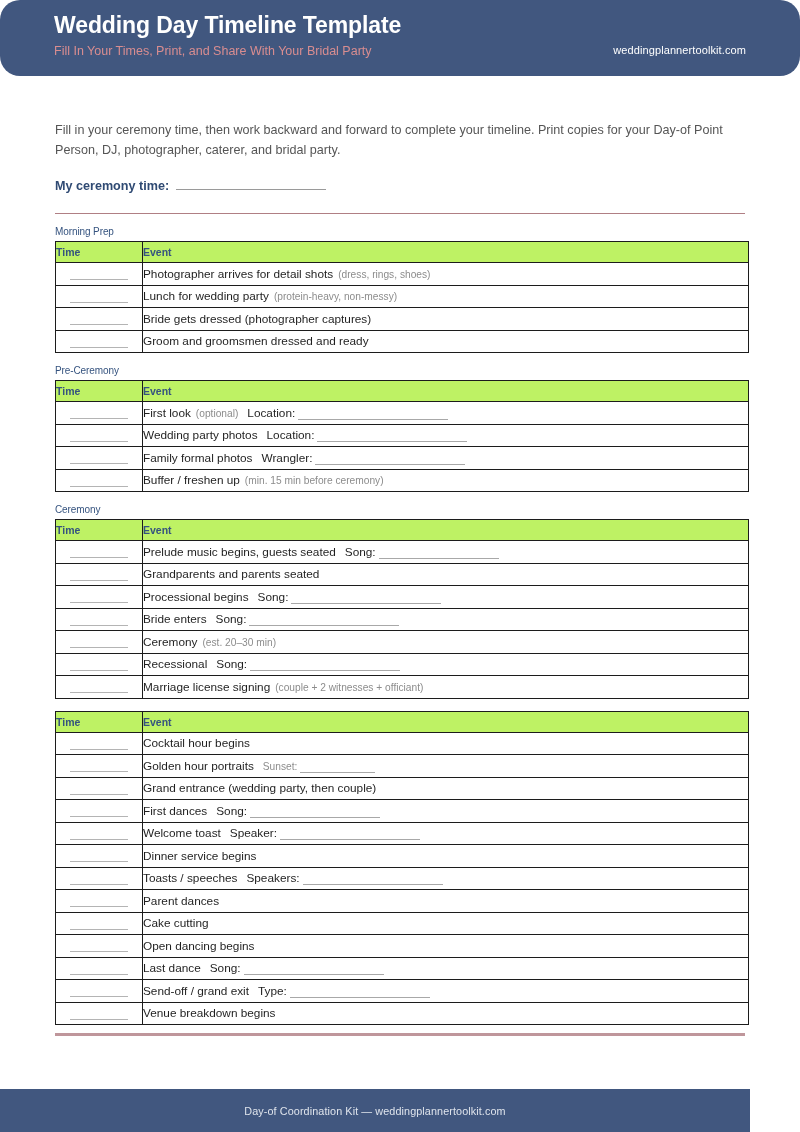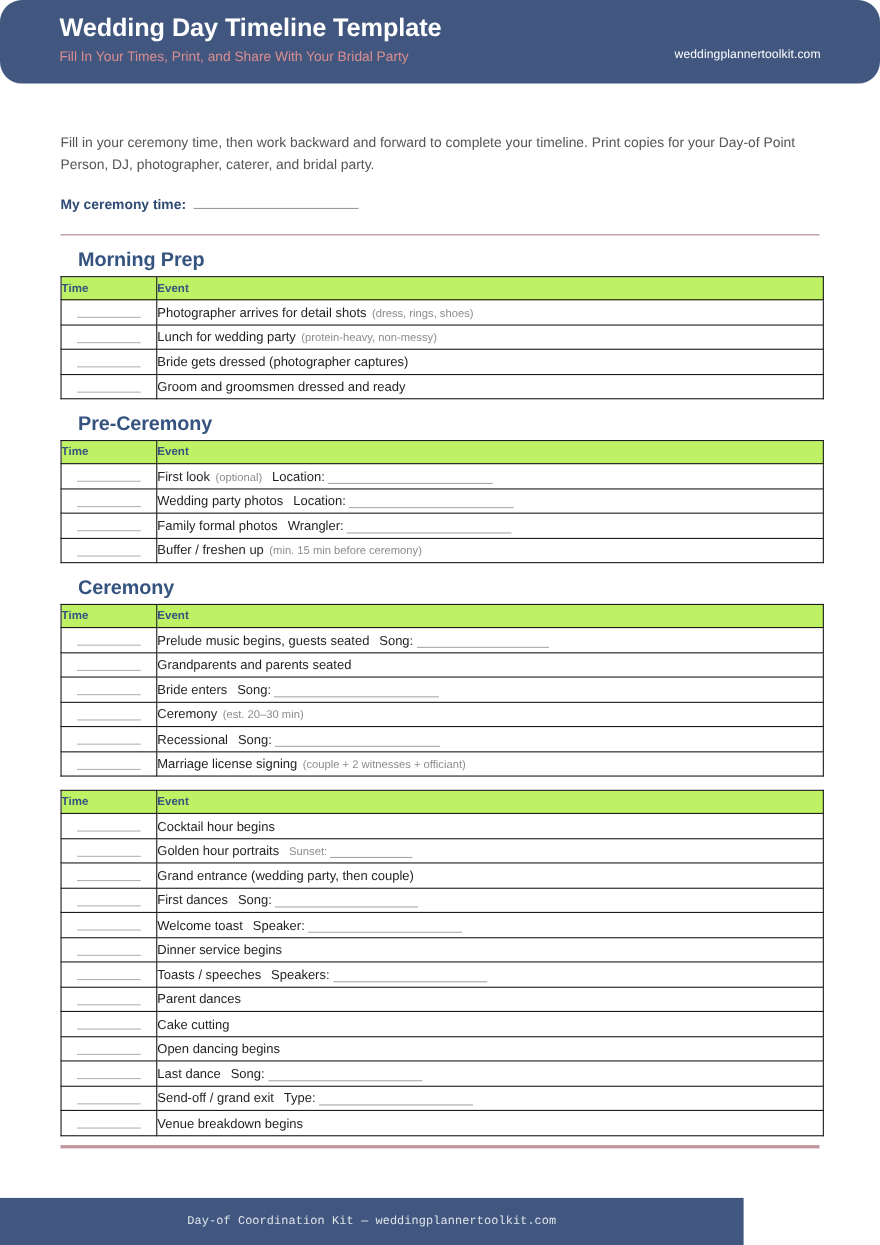--- a/index.html
+++ b/index.html
@@ -92,24 +92,24 @@
   .rule-bottom {
     border-top: 3px solid #bf969b;
     margin-top: 8px;
   }
 
   
   .section {
     margin-top: 12px;
   }
   .section-title {
-    font-size: 18px;
-    font-weight: bold;
+    font-size: 10px;
+    font-weight: normal;
     color: #35537f;
-    margin: 0 0 4px 16px;
+    margin: 0 0 4px 0;
     letter-spacing: -0.1px;
   }
 
   table.timeline {
     width: 694px;
     border-collapse: collapse;
     table-layout: fixed;
   }
   table.timeline th {
     background: #bef264;
@@ -173,27 +173,26 @@
     margin-left: 3px;
   }
   .gap-sm { display: inline-block; width: 5px; }
   .gap-md { display: inline-block; width: 9px; }
 
   
   .footer-band {
     position: absolute;
     left: 0;
     bottom: 0;
-    width: 676px;
+    width: 750px;
     height: 43px;
     background: #41577f;
     display: flex;
     align-items: center;
     justify-content: center;
-    font-family: Liberation Mono, monospace;
   }
   .footer-text {
     color: #dfe4ec;
     font-size: 10.8px;
     letter-spacing: 0.1px;
   }
 </style>
 </head>
 <body>
 
@@ -288,20 +287,24 @@
             <tr>
               <td class="time-cell"><span class="time-blank"></span></td>
               <td class="event-cell"><span>Prelude music begins, guests seated</span><span class="gap-md"></span><span class="field-label">Song:</span><span class="fill-blank" style="width: 120px;"></span></td>
             </tr>
             <tr>
               <td class="time-cell"><span class="time-blank"></span></td>
               <td class="event-cell"><span>Grandparents and parents seated</span></td>
             </tr>
             <tr>
               <td class="time-cell"><span class="time-blank"></span></td>
+              <td class="event-cell"><span>Processional begins</span><span class="gap-md"></span><span class="field-label">Song:</span><span class="fill-blank" style="width: 150px;"></span></td>
+            </tr>
+            <tr>
+              <td class="time-cell"><span class="time-blank"></span></td>
               <td class="event-cell"><span>Bride enters</span><span class="gap-md"></span><span class="field-label">Song:</span><span class="fill-blank" style="width: 150px;"></span></td>
             </tr>
             <tr>
               <td class="time-cell"><span class="time-blank"></span></td>
               <td class="event-cell"><span>Ceremony</span><span class="gap-sm"></span><span class="note">(est. 20–30 min)</span></td>
             </tr>
             <tr>
               <td class="time-cell"><span class="time-blank"></span></td>
               <td class="event-cell"><span>Recessional</span><span class="gap-md"></span><span class="field-label">Song:</span><span class="fill-blank" style="width: 150px;"></span></td>
             </tr>

